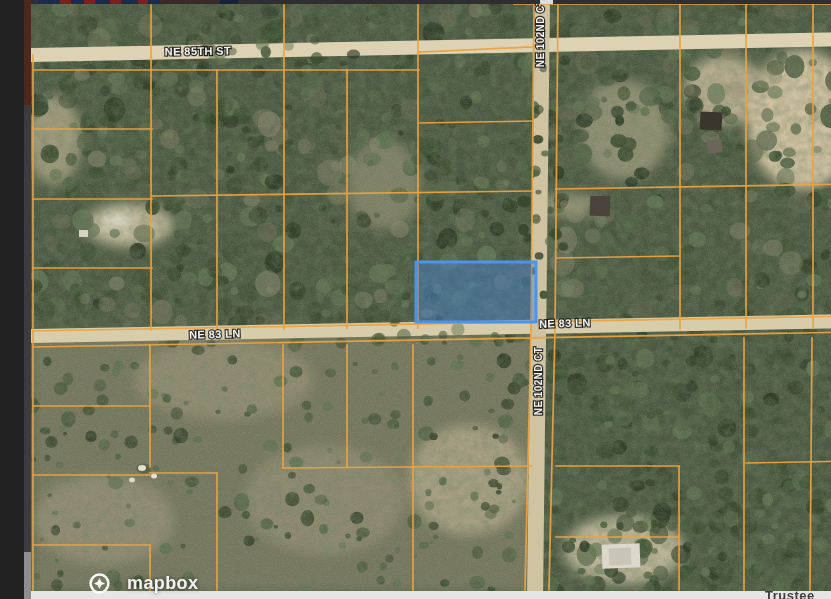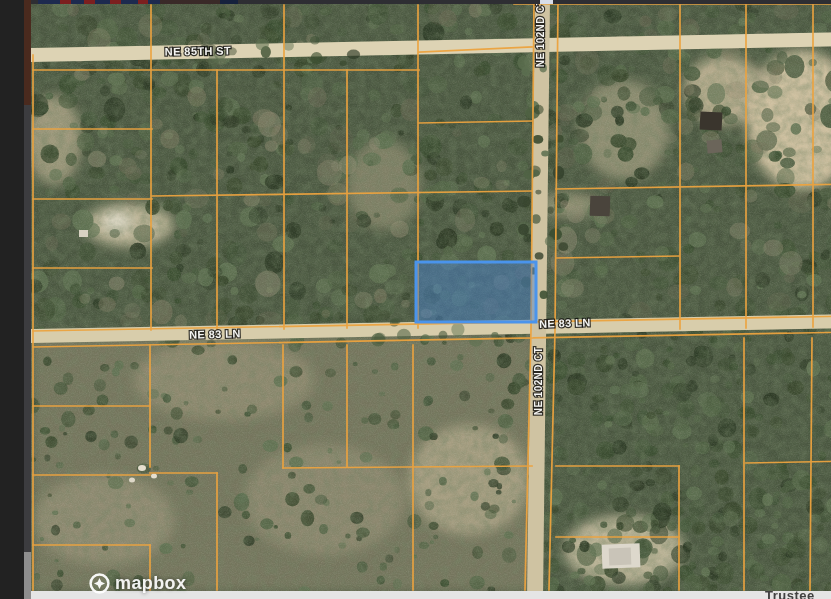--- a/index.html
+++ b/index.html
@@ -15,21 +15,21 @@
   .strip-top i{position:absolute;top:0;height:4px;display:block;}
   .strip-left{position:absolute;left:0;top:0;width:7px;height:599px;background:#3c3c3f;z-index:30;}
   .strip-left .blk-red{position:absolute;left:0;top:0;width:7px;height:105px;background:#4a2a1e;}
   .strip-left .blk-gray{position:absolute;left:0;top:552px;width:7px;height:47px;background:#8e8e8e;}
   .bottom-bar{position:absolute;left:0;top:591px;width:831px;height:16px;background:#e5e5e5;
     overflow:hidden;z-index:20;text-align:center;}
   .bottom-bar span{position:absolute;left:741px;top:-3px;font-size:13px;font-weight:bold;
     color:#414141;letter-spacing:.5px;}
   
   .mapbox-logo{position:absolute;left:64px;top:572px;display:flex;align-items:center;
-    gap:4px;z-index:25;}
+    gap:16px;z-index:25;}
   .mapbox-logo .word{color:rgba(255,255,255,.93);font-size:18px;font-weight:bold;
     letter-spacing:.4px;text-shadow:0 0 4px rgba(0,0,0,.6);}
 </style>
 </head>
 <body>
 
 <div class="stage">
 
   <svg class="map-svg" width="831" height="599" viewBox="0 0 831 599">
     <defs>

